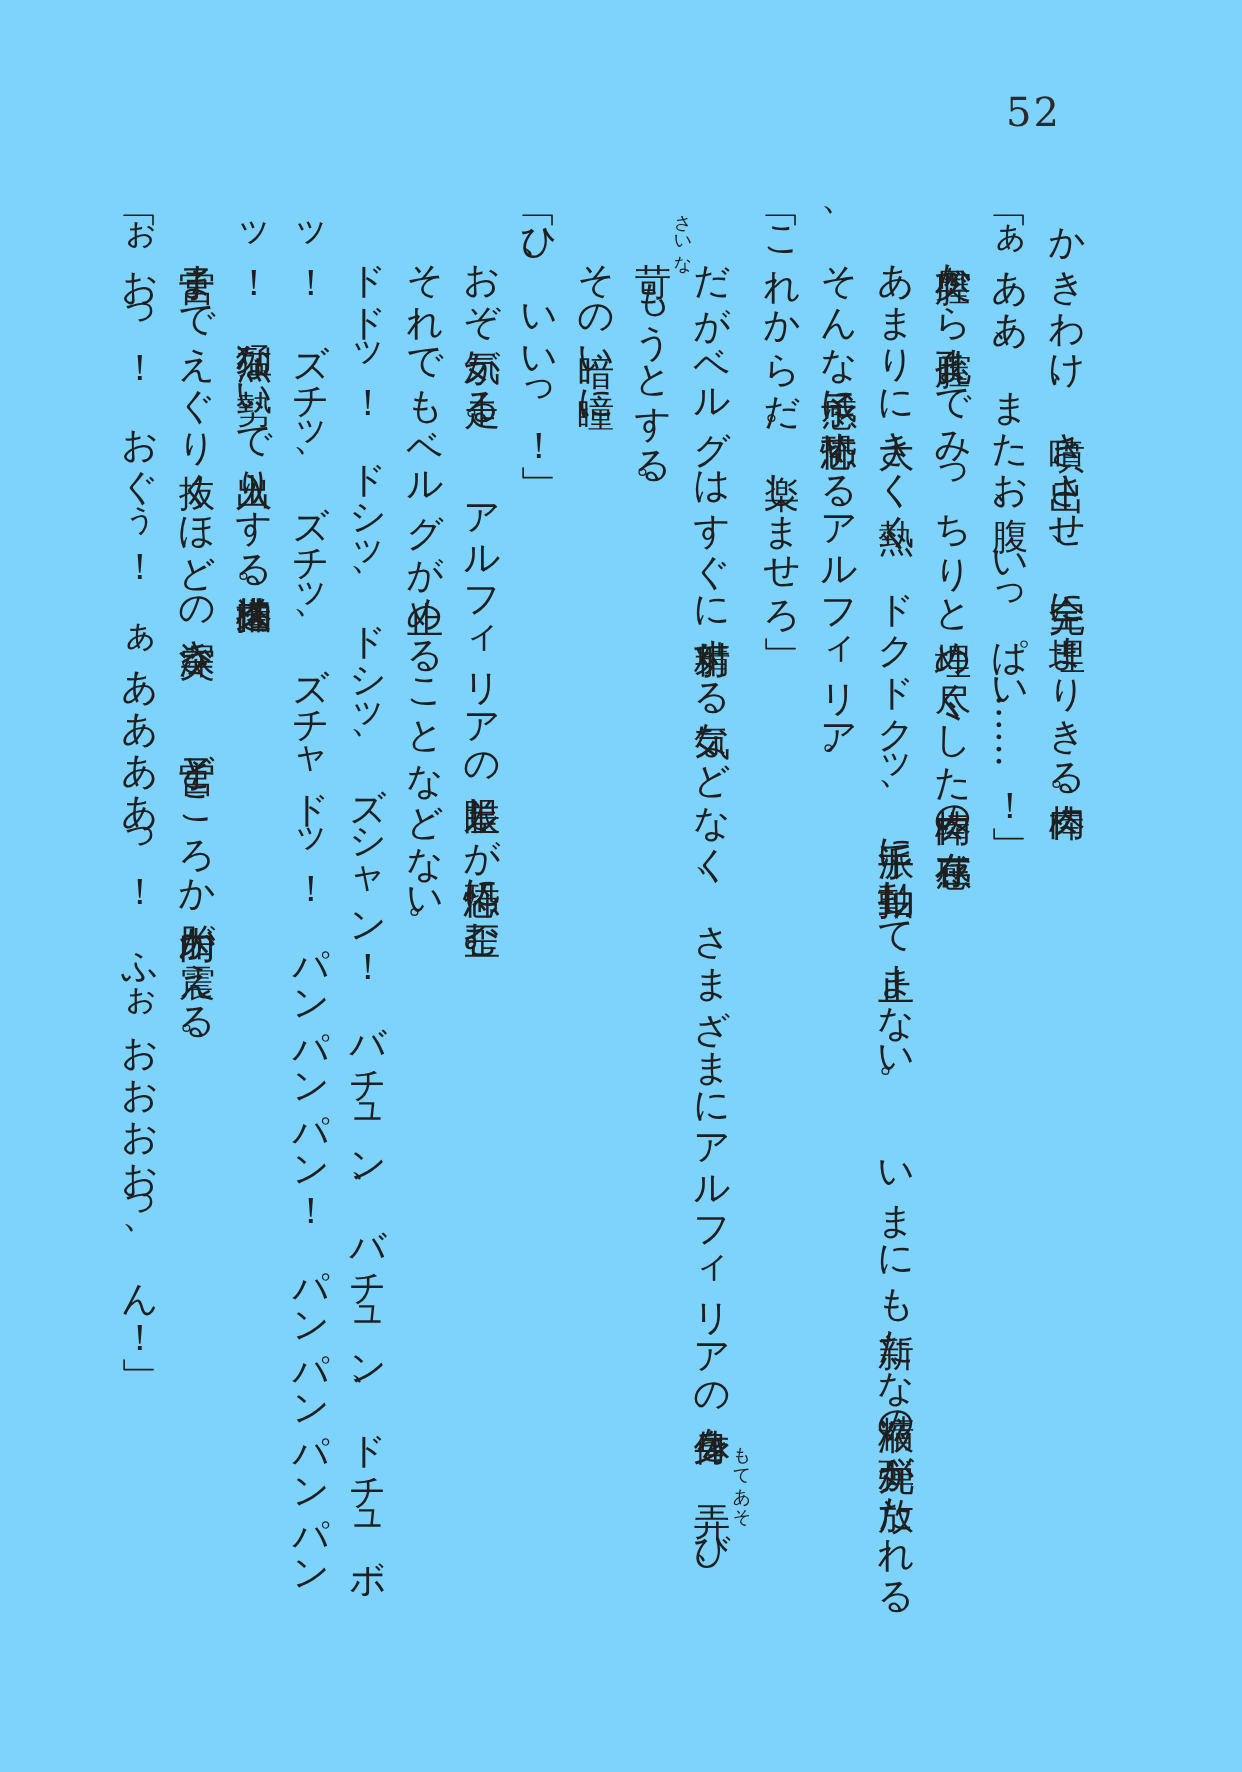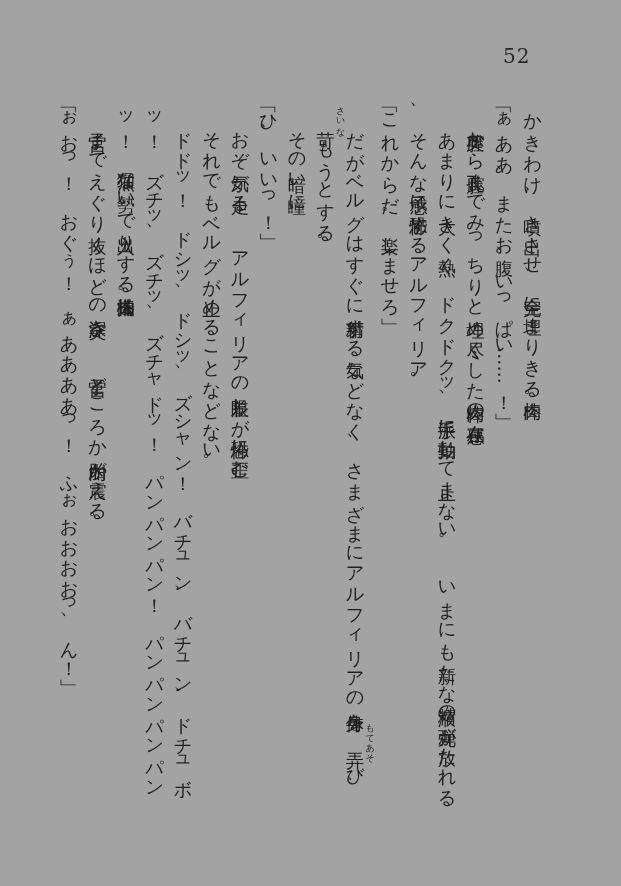--- a/index.html
+++ b/index.html
@@ -4,21 +4,21 @@
 <style>
   html, body {
     margin: 0;
     padding: 0;
     background: #e8e8e8;
   }
   .page {
     position: relative;
     width: 621px;
     height: 886px;
-    background: #a3a3a3;
+    background: #7dd3fc;
     overflow: hidden;
     font-family: "DejaVu Serif", "Liberation Serif", serif;
   }
   .page-number {
     position: absolute;
     left: 503px;
     top: 44px;
     font-size: 20px;
     color: #2a2a2a;
     letter-spacing: 1px;

